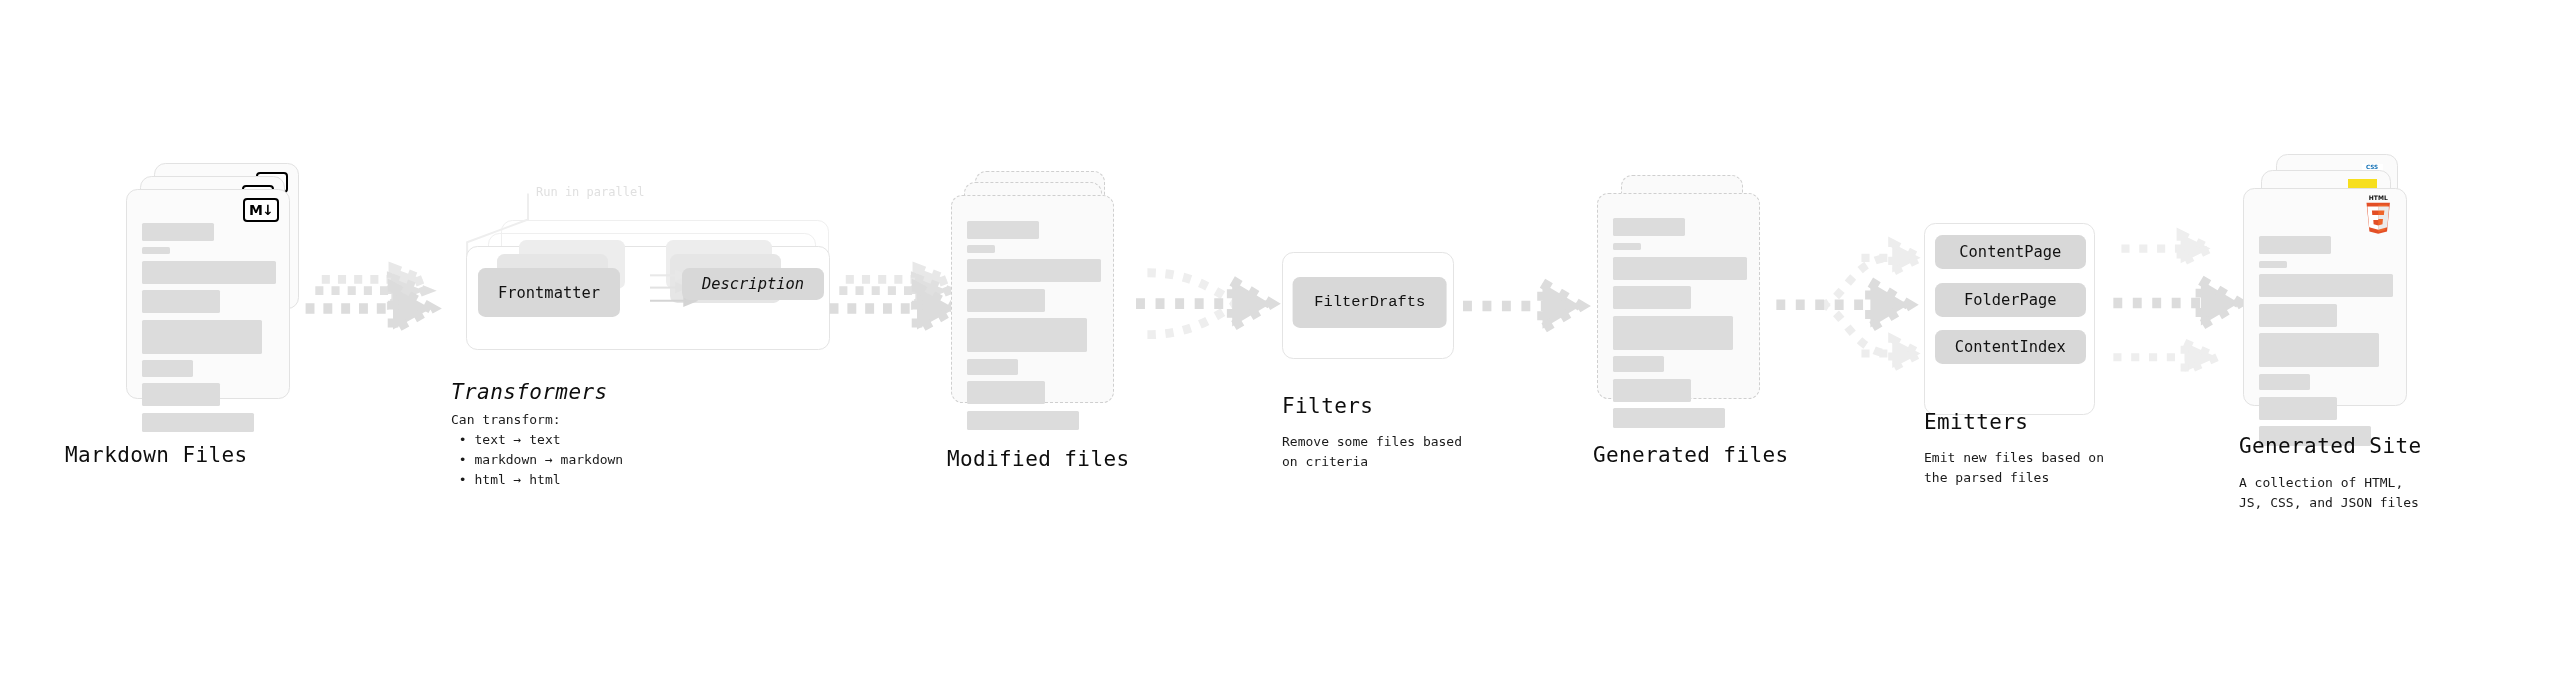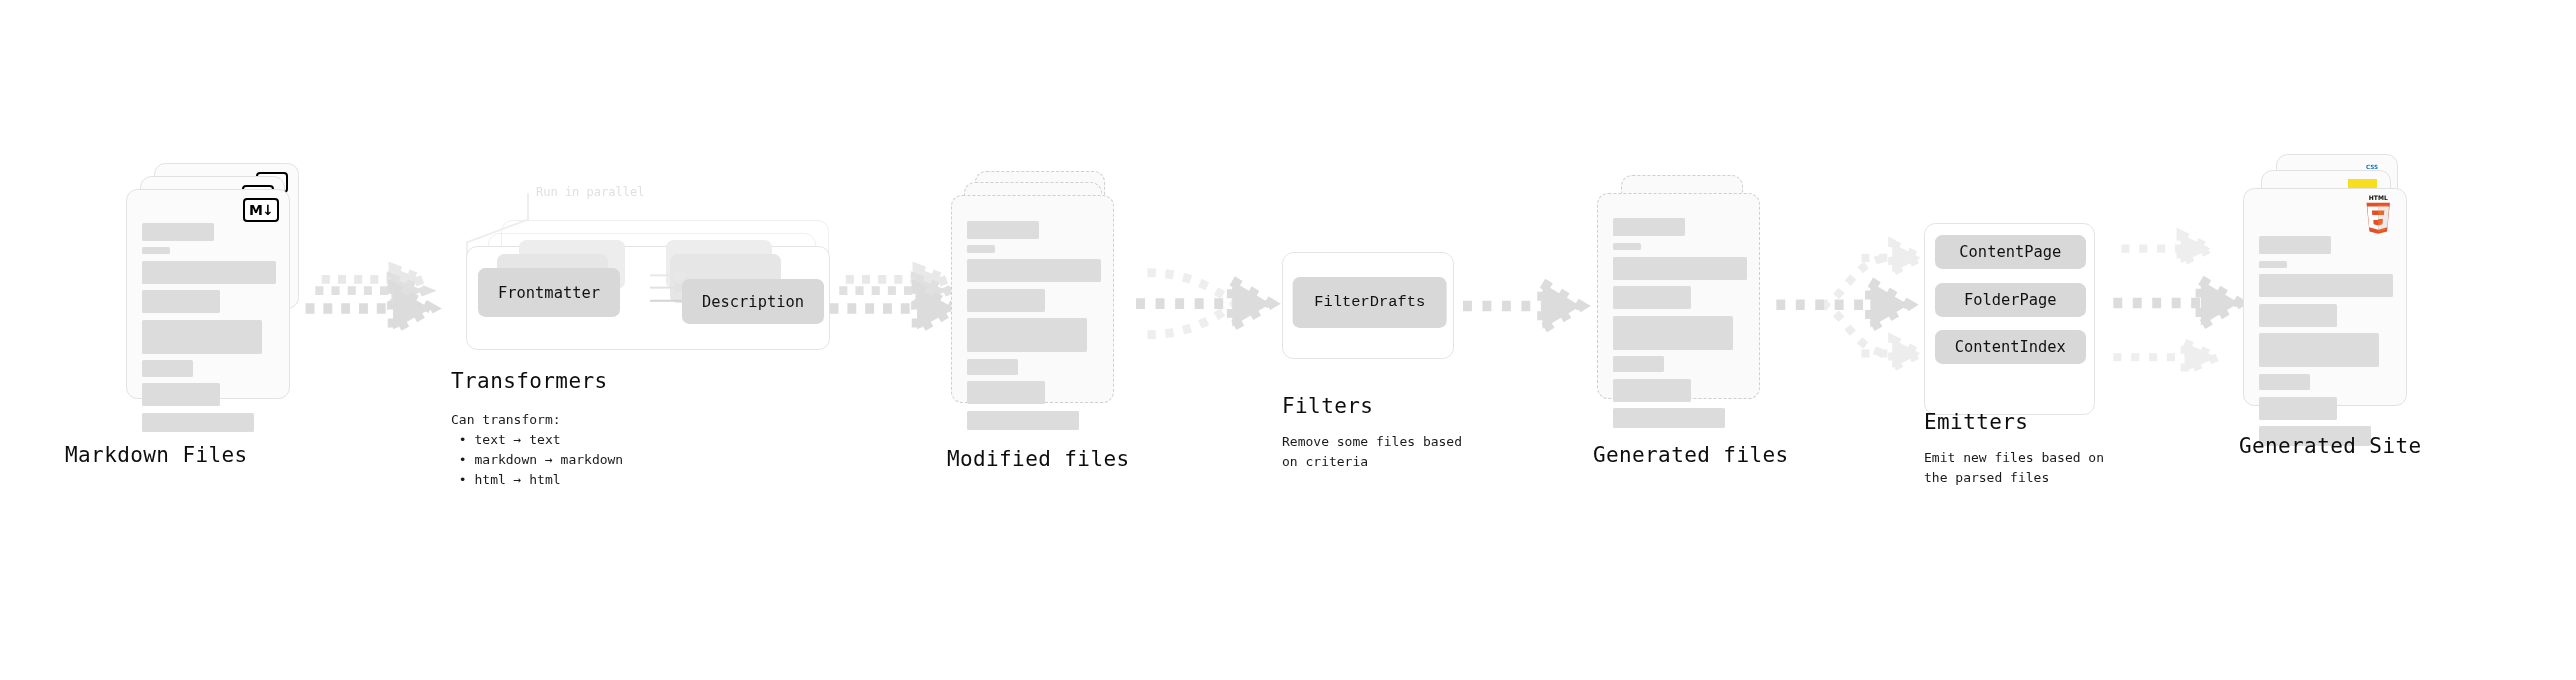--- a/index.html
+++ b/index.html
@@ -169,25 +169,25 @@
     </g>
     <g fill="#d4d4d4" stroke="#d4d4d4" stroke-width="2.5">
       <line x1="0" y1="35" x2="44" y2="35"></line>
         <polygon points="42,29 56,35 42,41"></polygon>
     </g>
   </svg>
 
   <div class="chip" style="position:absolute;left:27px;top:81px;width:142px;height:49px;">
     <span>Frontmatter</span>
   </div>
-  <div class="chip" style="position:absolute;left:231px;top:92px;width:142px;height:45px;">
+  <div class="chip" style="position:absolute;left:231px;top:81px;width:142px;height:32px;font-style:italic;">
     <span>Description</span>
   </div>
 
-  <div class="title" style="left:0px;top:182px;">Transformers</div>
+  <div class="title" style="left:0px;top:193px;font-style:italic;">Transformers</div>
   <div class="sub" style="left:0px;top:223px;">Can transform:
  • text → text
  • markdown → markdown
  • html → html</div>
 </div>
 
 <svg width="163" height="89" style="left:829px;top:268px;" viewBox="0 0 200 110">
   <g stroke="#e8e8e8" stroke-width="11" stroke-dasharray="10 10" fill="#e8e8e8">
     <line x1="20" y1="14" x2="110" y2="14"></line>
       <polygon points="108,0 145,14 108,28"></polygon>
@@ -343,14 +343,16 @@
         <div class="bar" style="width:134px;height:23px"></div>
         <div class="bar" style="width:78px;height:23px"></div>
         <div class="bar" style="width:120px;height:34px"></div>
         <div class="bar" style="width:51px;height:16.3px"></div>
         <div class="bar" style="width:78px;height:23px"></div>
         <div class="bar" style="width:112px;height:19.5px"></div>
       </div>
     </div>
   </div>
   <div class="title" style="left:-4.1px;top:280px;">Generated Site</div>
+  <div class="sub" style="left:-4.1px;top:319px;">A collection of HTML,
+JS, CSS, and JSON files</div>
 </div>
 
 
 </body></html>

